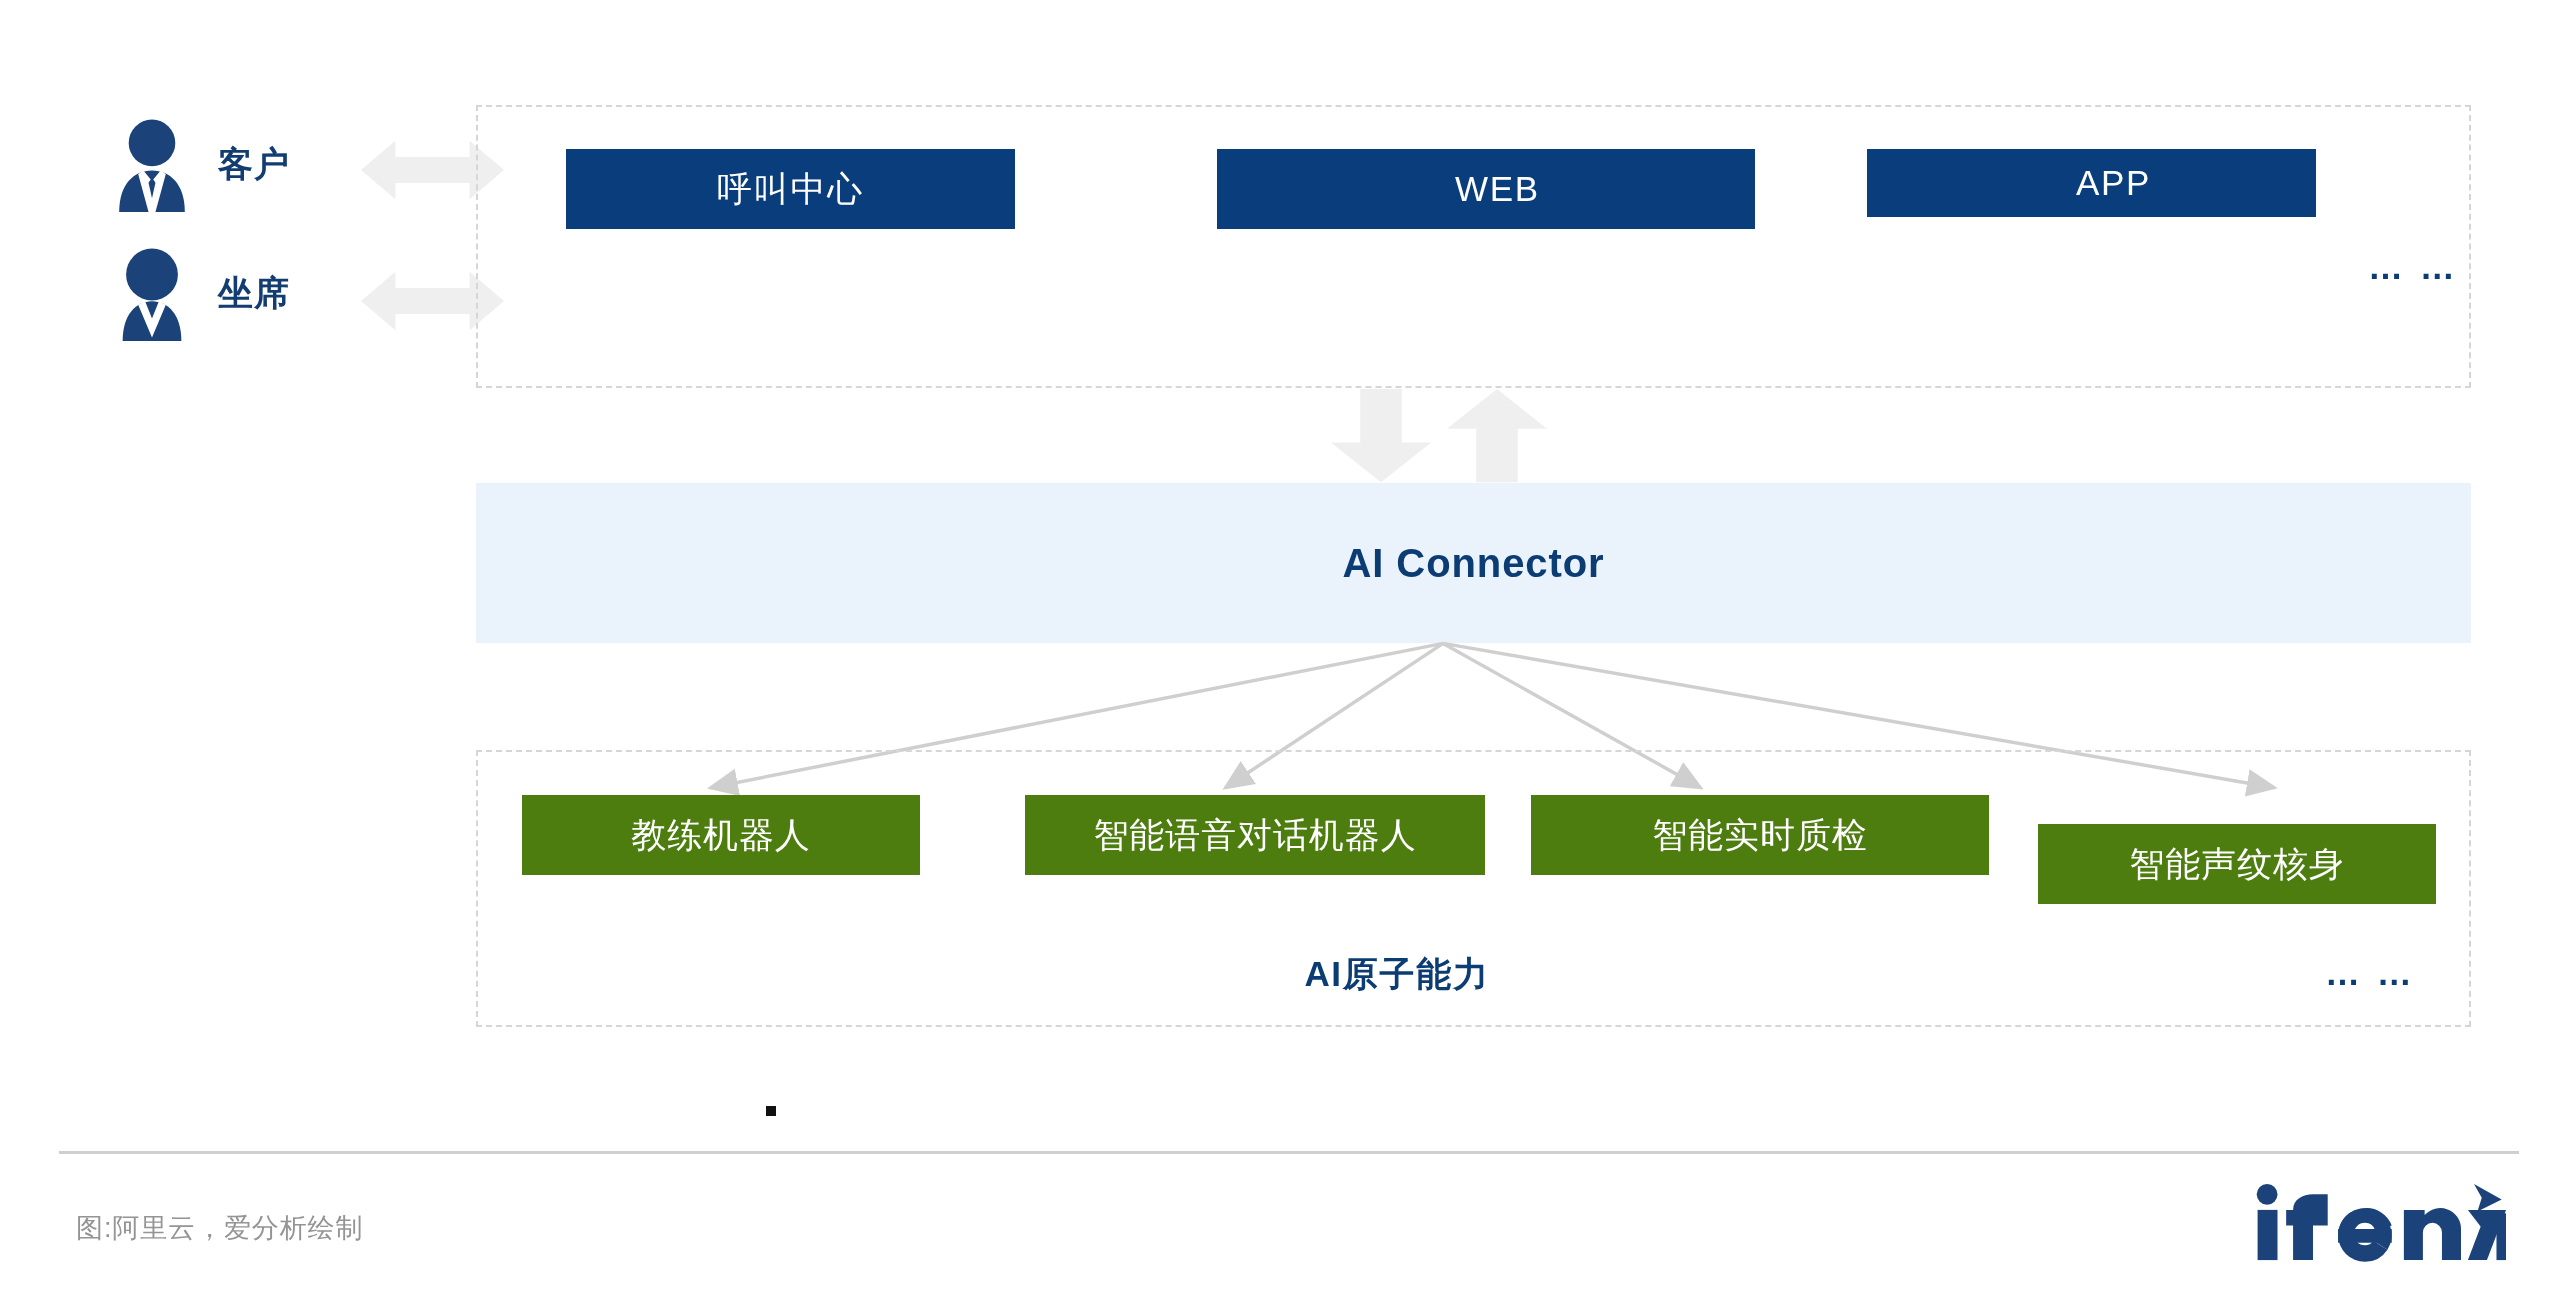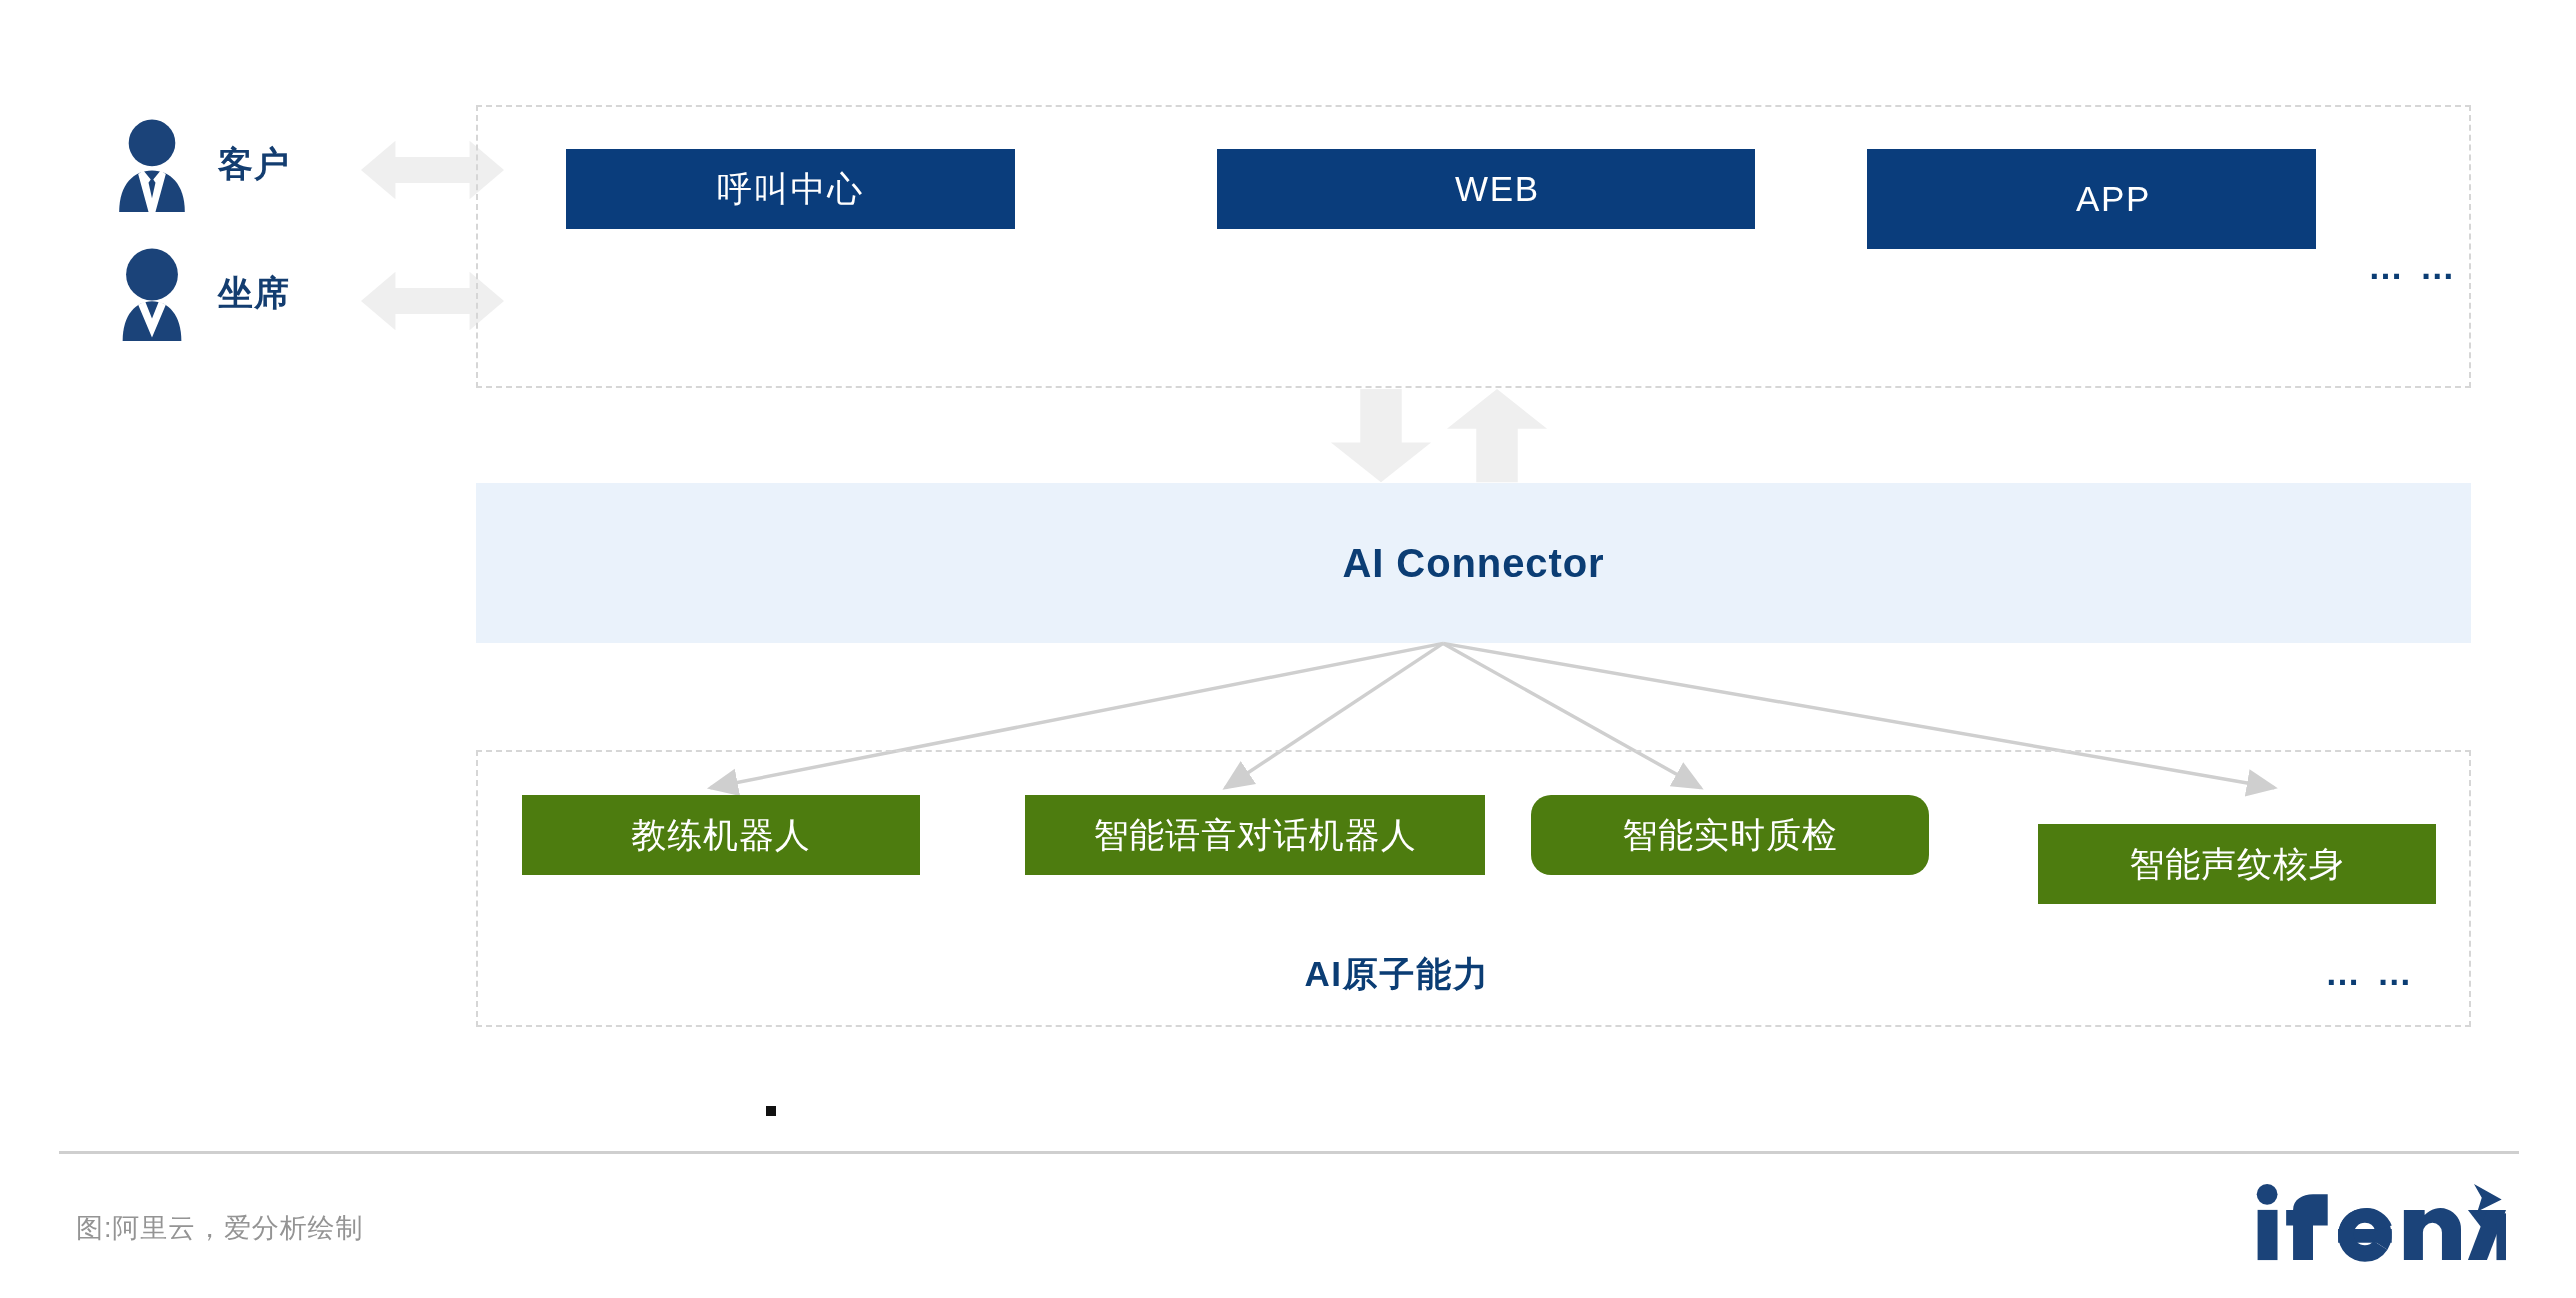--- a/index.html
+++ b/index.html
@@ -186,21 +186,21 @@
   <div class="dashed-box" style="left:476px; top:105px; width:1995px; height:283px;"></div>
 
   <div class="navy-box" style="left:566px; top:149px; width:449px; height:80px;">
     <span>呼叫中心</span>
   </div>
 
   <div class="navy-box" style="left:1217px; top:149px; width:538px; height:80px;padding-left:23px;">
     <span>WEB</span>
   </div>
 
-  <div class="navy-box" style="left:1867px; top:149px; width:449px; height:100px;padding-left:44px;">
+  <div class="navy-box" style="left:1867px; top:149px; width:449px; height:68px;padding-left:44px;">
     <span>APP</span>
   </div>
 
   <div class="ellipsis" style="left:2368px; top:249px;">… …</div>
 
 
   <span class="abs" style="left:1329px; top:389px;">
     <svg width="104" height="95" viewBox="0 0 120 110" aria-hidden="true">
       <path d="M36 0 L84 0 L84 62 L118 62 L60 108 L2 62 L36 62 Z" fill="#EFEFEF"></path>
     </svg>
@@ -233,21 +233,21 @@
   <div class="dashed-box" style="left:476px; top:750px; width:1995px; height:277px;"></div>
 
   <div class="cyan-box" style="left:522px; top:795px; width:398px; height:80px;">
     <span>教练机器人</span>
   </div>
 
   <div class="cyan-box" style="left:1025px; top:795px; width:460px; height:80px;">
     <span>智能语音对话机器人</span>
   </div>
 
-  <div class="cyan-box" style="left:1531px; top:795px; width:398px; height:80px;border-radius:20px;">
+  <div class="cyan-box" style="left:1531px; top:795px; width:458px; height:80px;">
     <span>智能实时质检</span>
   </div>
 
   <div class="cyan-box" style="left:2038px; top:824px; width:398px; height:80px;">
     <span>智能声纹核身</span>
   </div>
 
   <div class="ellipsis" style="left:2325px; top:955px;">… …</div>
 
   <div class="section-caption" style="left:1198px; top:951px; width:398px;">AI原子能力</div>

